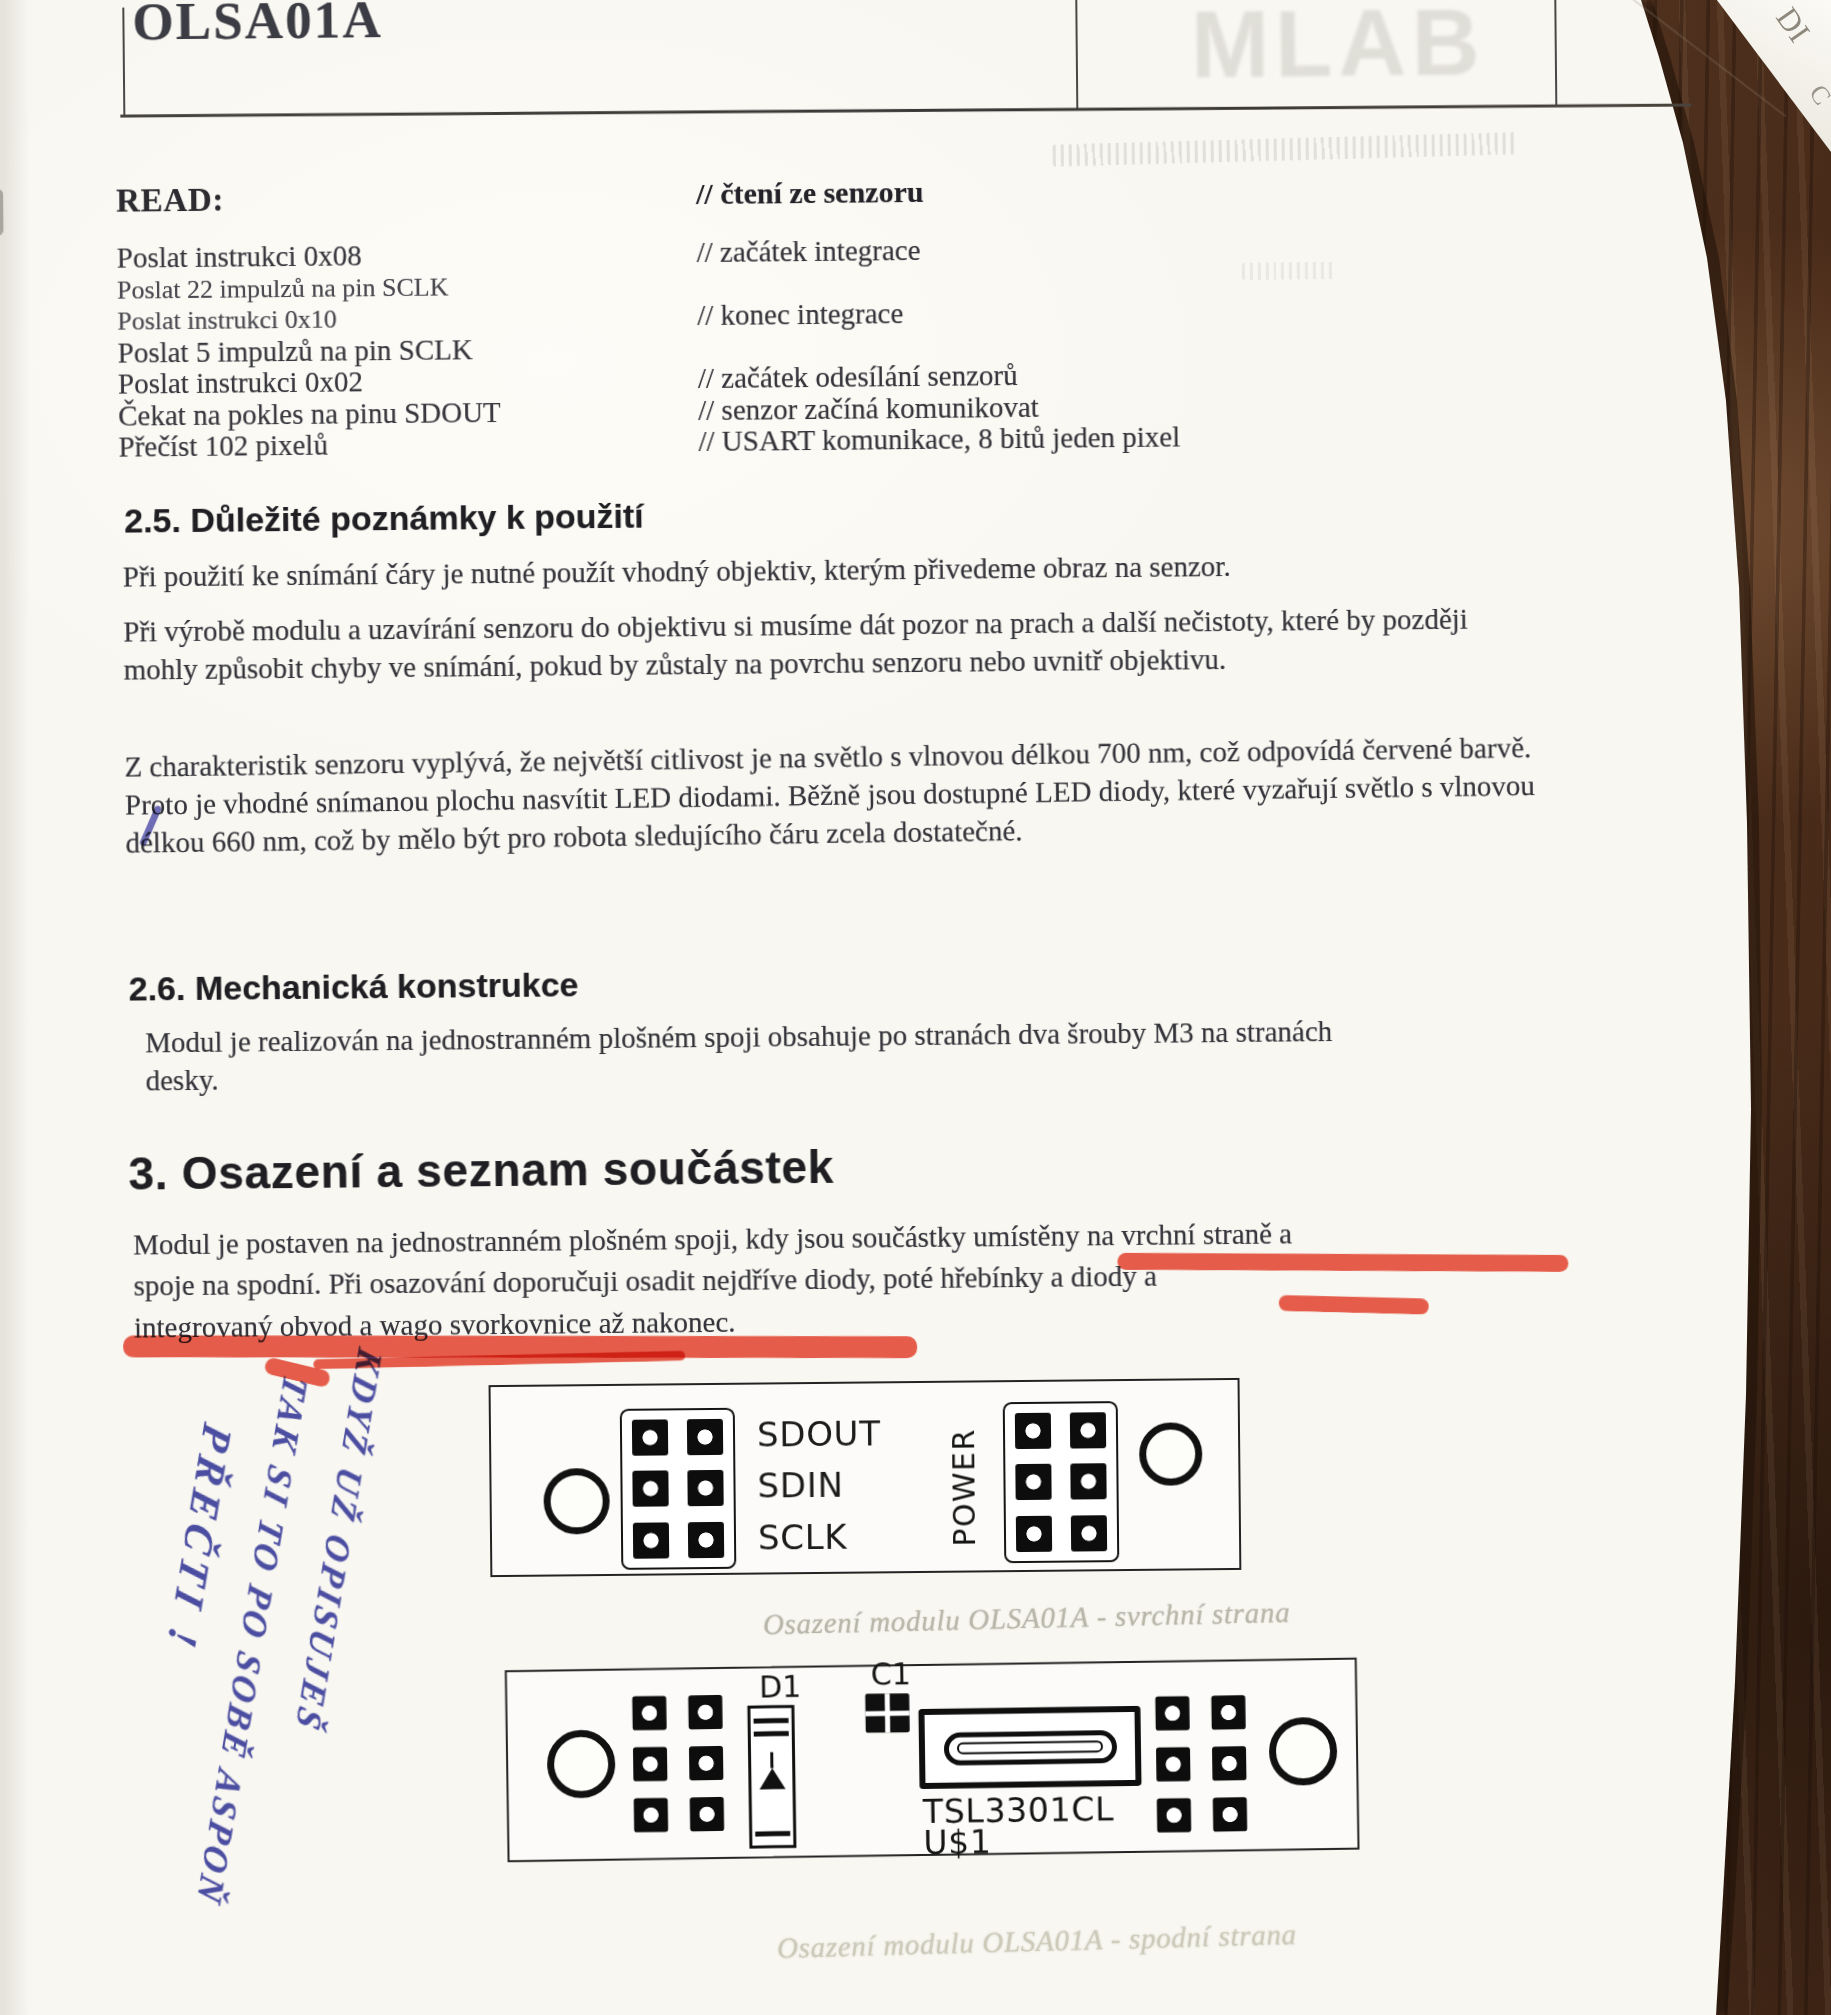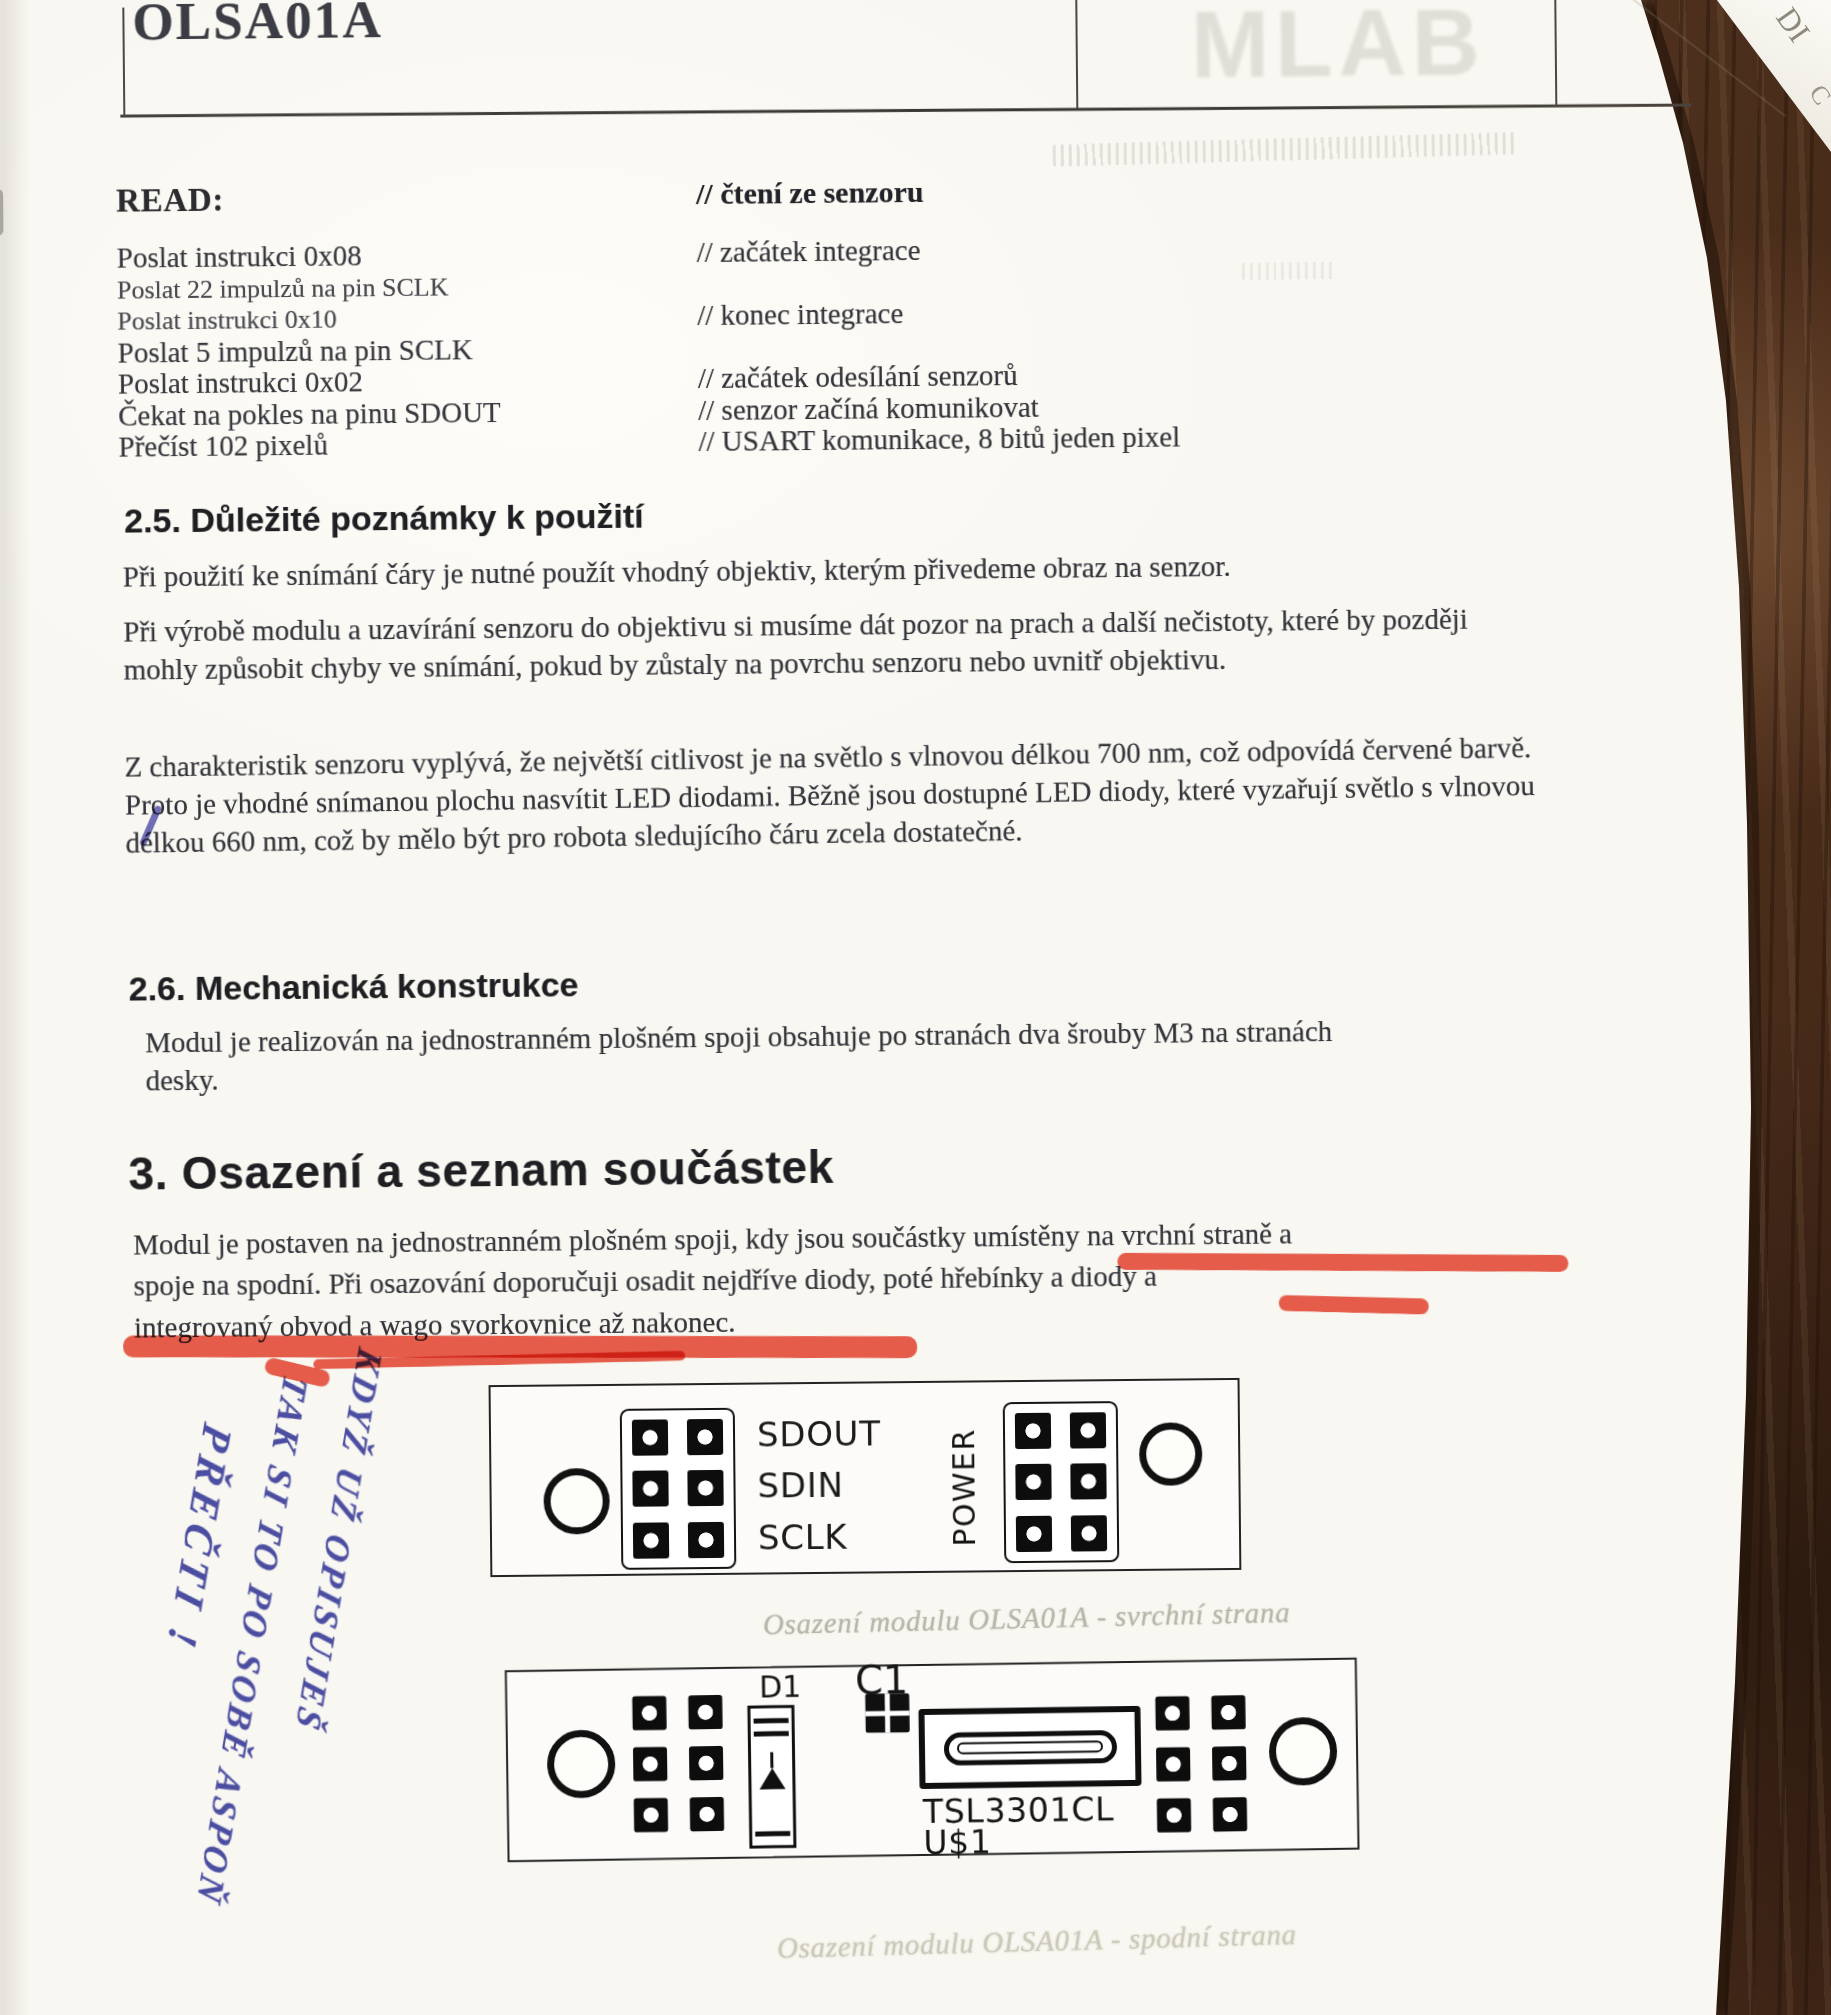--- a/index.html
+++ b/index.html
@@ -228,21 +228,21 @@
           <div class="pad"></div>
       </div>
       <div class="silk" style="position:absolute;left:252px;top:1.4px;font-size:30px;">D1</div>
       <div class="diode" style="left:240px;top:37px;">
         <div class="bar" style="top:10px;"></div>
         <div class="bar" style="top:23px;"></div>
         <div class="stem"></div>
         <div class="tri"></div>
         <div class="bar" style="bottom:8.6px;"></div>
       </div>
-      <div class="silk" style="position:absolute;left:348px;top:-10px;font-size:40px;text-align:right;">C1</div>
+      <div class="silk" style="position:absolute;left:364px;top:-10px;font-size:30px;text-align:right;">C1</div>
       <div class="cap" style="left:358px;top:27px;">
         <div class="cv"></div>
         <div class="ch"></div>
       </div>
       <div class="sensor" style="left:411px;top:43px;">
         <div class="slot">
           <div class="slot-core"></div>
         </div>
       </div>
       <div class="silk chip-label" style="left:414px;top:126px;">TSL3301CL</div>

